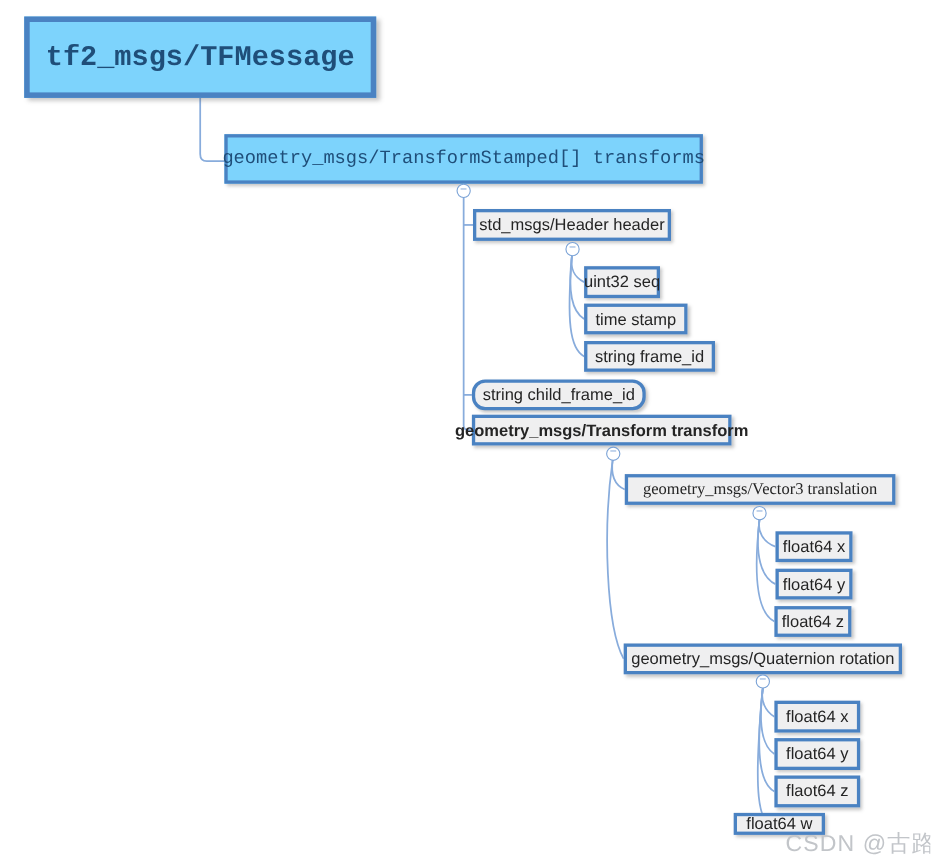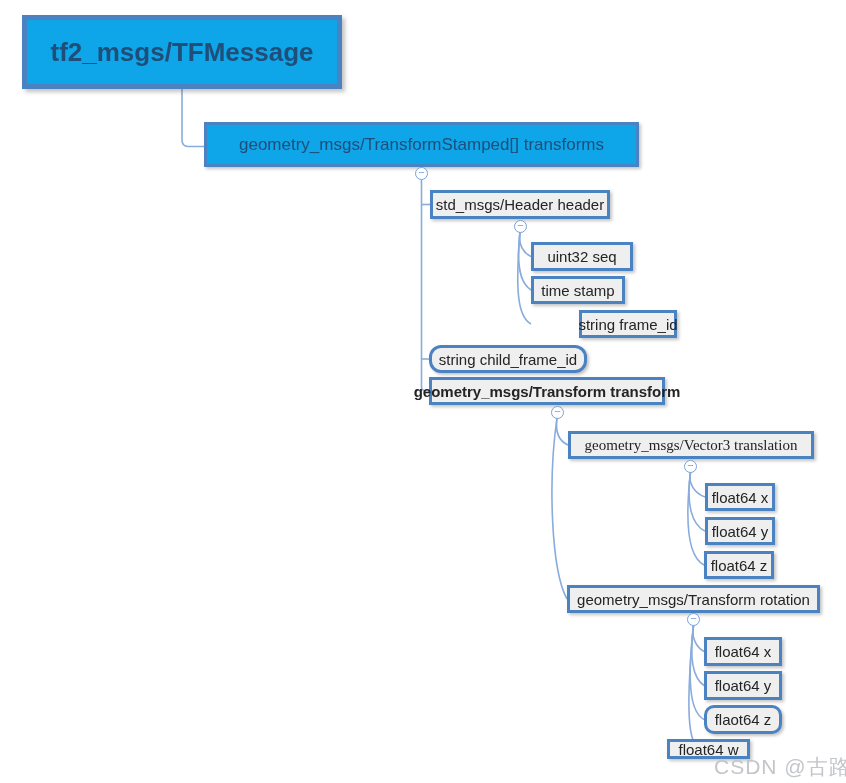--- a/index.html
+++ b/index.html
@@ -33,22 +33,23 @@
     align-items: center;
     justify-content: center;
     font-size: 15px;
     line-height: 1;
     white-space: nowrap;
     box-shadow: 2px 2px 3px rgba(90, 90, 90, 0.35);
     cursor: default;
     z-index: 2;
   }
   .node.primary {
-    background: #0ea5e9;
+    background: #7dd3fc;
     color: #1f4e79;
+    font-family: Liberation Mono, monospace;
   }
   .node.root {
     border-width: 5px;
     font-size: 26px;
     font-weight: bold;
     box-shadow: 3px 3px 4px rgba(90, 90, 90, 0.35);
   }
   .node.branch {
     font-size: 17px;
   }
@@ -104,45 +105,45 @@
       <path d="M 693.5,625.5 C 684,725 690,747 703,753.5"></path>
     </g>
   </svg>
 
   <div class="node root primary" style="left:22px; top:15px; width:320px; height:74px;">tf2_msgs/TFMessage</div>
 
   <div class="node" style="left:430px; top:190px; width:180px; height:29px;">std_msgs/Header header</div>
 
   <div class="node branch primary" style="left:204px; top:122px; width:435px; height:45px;">geometry_msgs/TransformStamped[] transforms</div>
 
-  <div class="node" style="left:531px; top:242px; width:102px; height:29px;">uint32 seq</div>
+  <div class="node" style="left:531px; top:242px; width:69px; height:29px;">uint32 seq</div>
 
   <div class="node" style="left:531px; top:276px; width:94px; height:28px;">time stamp</div>
 
-  <div class="node" style="left:531px; top:310px; width:98px; height:28px;margin-left:48px;">string frame_id</div>
+  <div class="node" style="left:531px; top:310px; width:119px; height:28px;">string frame_id</div>
 
   <div class="node" style="left:429px; top:345px; width:158px; height:28px;border-radius:12px;">string child_frame_id</div>
 
   <div class="node" style="left:429px; top:377px; width:236px; height:28px;font-weight:bold;">geometry_msgs/Transform transform</div>
 
   <div class="node" style="left:568px; top:431px; width:246px; height:28px;font-family:Liberation Serif, serif;">geometry_msgs/Vector3 translation</div>
 
   <div class="node" style="left:705px; top:483px; width:70px; height:28px;">float64 x</div>
 
   <div class="node" style="left:705px; top:517px; width:70px; height:28px;">float64 y</div>
 
   <div class="node" style="left:704px; top:551px; width:70px; height:28px;">float64 z</div>
 
-  <div class="node" style="left:567px; top:585px; width:253px; height:28px;">geometry_msgs/Transform rotation</div>
+  <div class="node" style="left:567px; top:585px; width:253px; height:28px;">geometry_msgs/Quaternion rotation</div>
 
   <div class="node" style="left:704px; top:637px; width:78px; height:29px;">float64 x</div>
 
   <div class="node" style="left:704px; top:671px; width:78px; height:29px;">float64 y</div>
 
-  <div class="node" style="left:704px; top:705px; width:78px; height:29px;border-radius:10px;">flaot64 z</div>
+  <div class="node" style="left:704px; top:705px; width:78px; height:29px;">flaot64 z</div>
 
   <div class="node" style="left:667px; top:739px; width:83px; height:20px;">float64 w</div>
 
   <div class="toggle" style="left:415px; top:167px;">−</div>
 
   <div class="toggle" style="left:514px; top:220px;">−</div>
 
   <div class="toggle" style="left:551px; top:406px;">−</div>
 
   <div class="toggle" style="left:684px; top:460px;">−</div>

